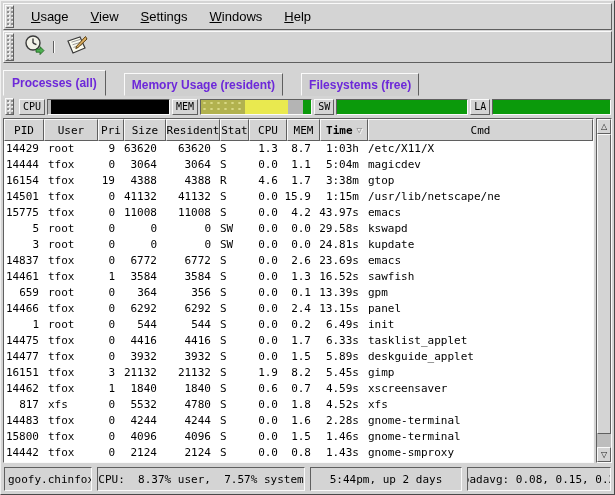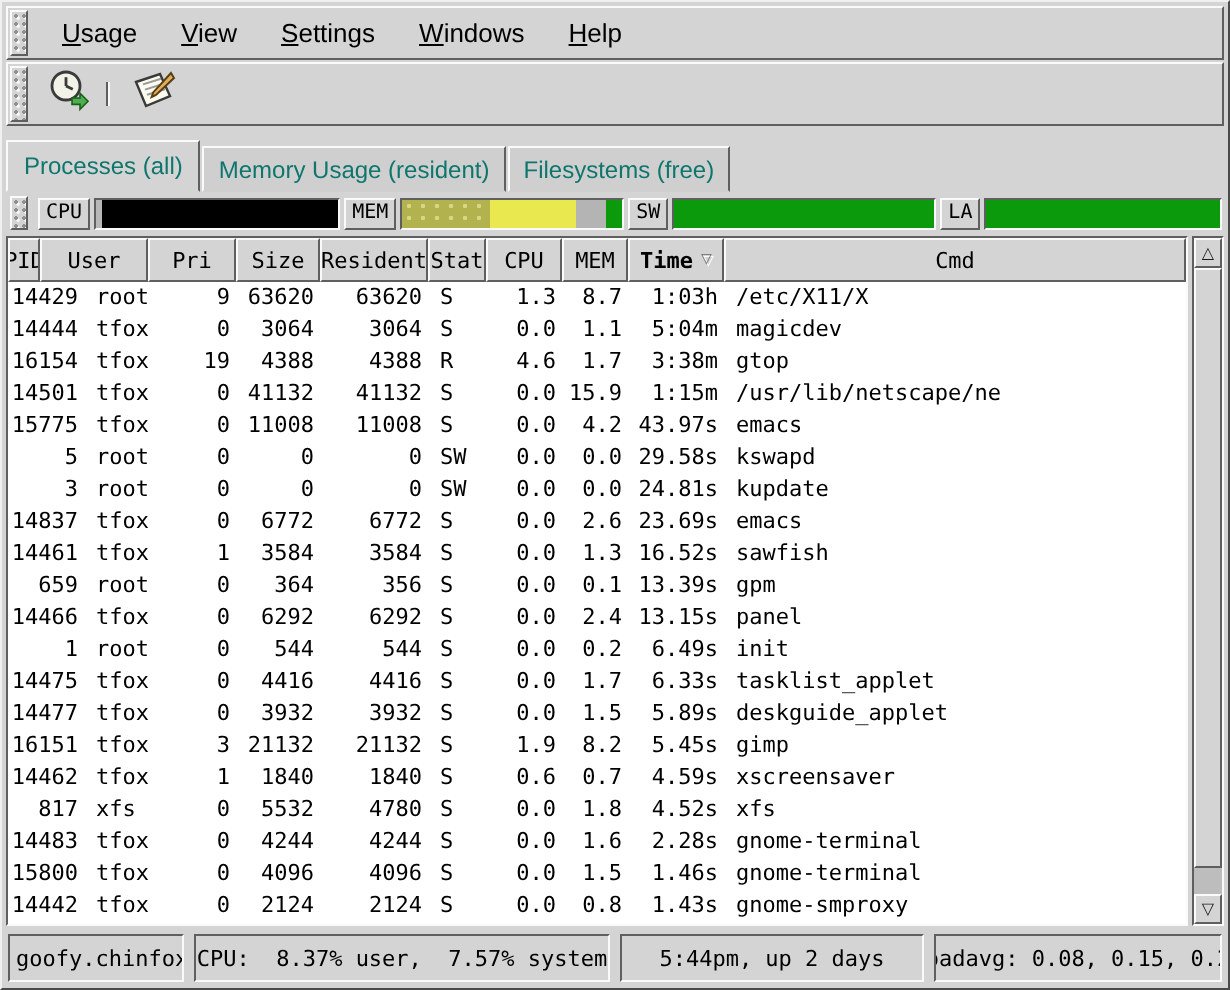--- a/index.html
+++ b/index.html
@@ -53,23 +53,23 @@
     width:2px; height:12px; margin:0 4px;
     border-left:1px solid #5f5f5f; border-right:1px solid #fafafa;
   }
 
   
   .tabs-row {
     display:flex; align-items:flex-end; height:28px; margin-top:3px;
     flex-shrink:0; position:relative;
   }
   .tab {
-    font-size:12px; color:#0f766e; background:#d4d4d4;
+    font-size:12px; color:#6d28d9; background:#d4d4d4;
     border:1px solid; border-color:#fafafa #5f5f5f transparent #fafafa;
-    padding:4px 7px 3px 7px; margin-right:1px; white-space:nowrap;
+    padding:4px 7px 3px 7px; margin-right:18px; white-space:nowrap;font-weight:bold;
   }
   .tab.active {
     padding:5px 8px 5px 8px; position:relative; z-index:2;
     box-shadow:0 0 0 1px #d4d4d4 inset;
   }
   .tab.inactive { background:#cfcfcf; }
 
   
   .meter-row {
     height:21px; display:flex; align-items:center;
@@ -220,27 +220,27 @@
       </div>
       <div class="meter-label">LA</div>
       <div class="meter-bar grow">
         <div class="meter-seg" style="width: 100%; background: rgb(11, 154, 11);"></div>
       </div>
     </div>
 
   <div class="table-outer">
     <div class="table-main">
       <div class="thead">
-          <div class="th" style="width: 16px;">
+          <div class="th" style="width: 40px;">
             <span>PID</span>
           </div>
           <div class="th" style="width: 54px;">
             <span>User</span>
           </div>
-          <div class="th" style="width: 44px;">
+          <div class="th" style="width: 26px;">
             <span>Pri</span>
           </div>
           <div class="th" style="width: 42px;">
             <span>Size</span>
           </div>
           <div class="th" style="width: 54px;">
             <span>Resident</span>
           </div>
           <div class="th" style="width: 29px;">
             <span>Stat</span>

